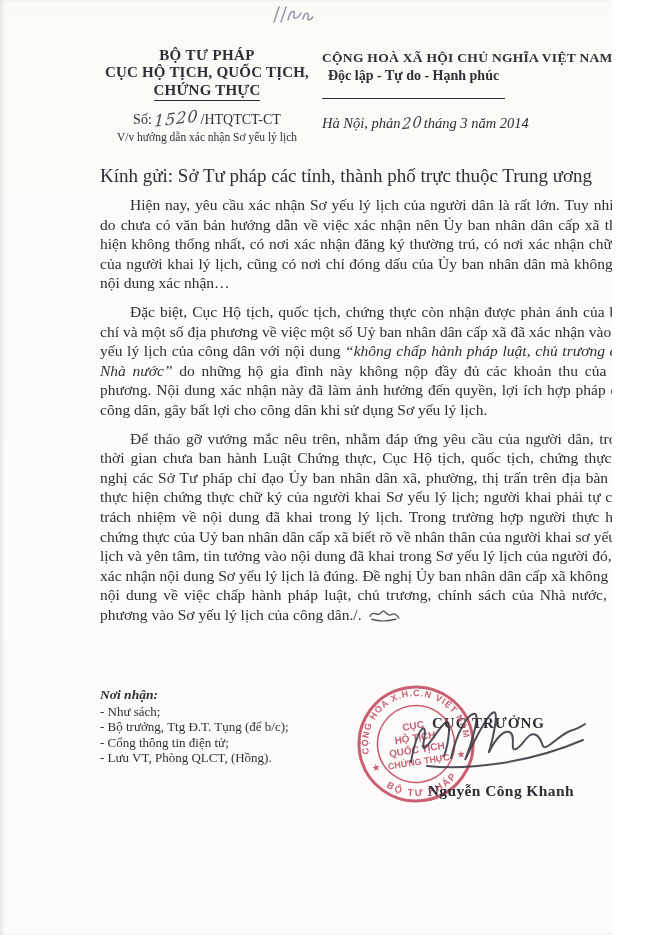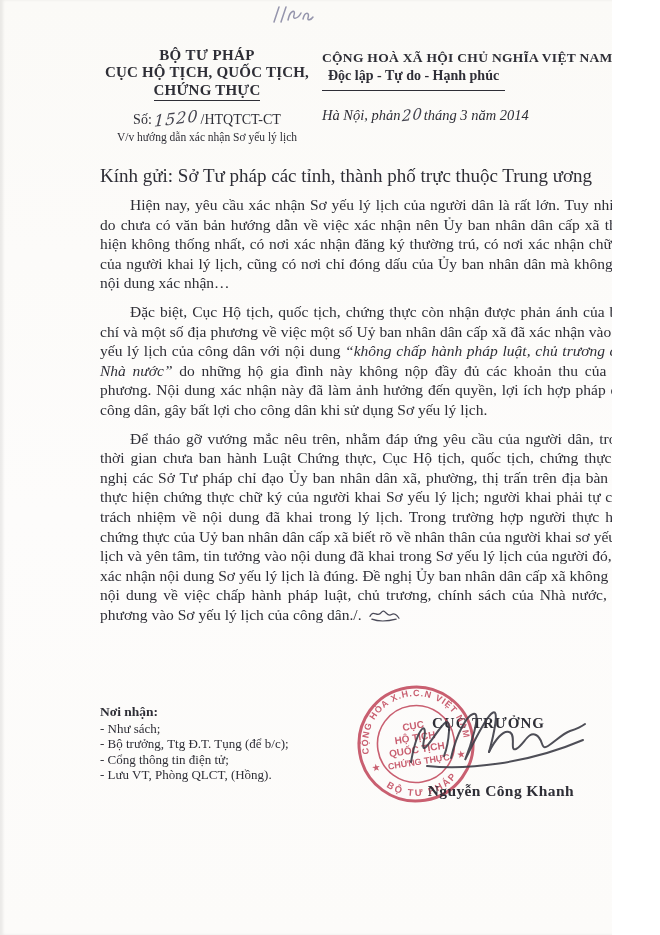--- a/index.html
+++ b/index.html
@@ -22,33 +22,33 @@
     display:inline-block; font-style:italic; color:#44444f;
     font-family:"DejaVu Serif", serif; transform:rotate(-7deg) skewX(-10deg);
     letter-spacing:1px;
   }
   .hw-number { font-size:16px; margin:0 2px; }
   .hw-day { font-size:15px; margin:0 1px; }
 
   .header-right { position:absolute; left:322px; top:50px; width:306px; text-align:left; }
   .country { font-size:13.5px; font-weight:bold; letter-spacing:0.3px; }
   .motto { display:inline-block; font-size:14px; font-weight:bold; margin-top:2px;
-           border-bottom:1.5px solid #2e2e36; padding:0 6px 6px; }
+           border-bottom:1.5px solid #2e2e36; padding:0 6px 14px; }
   .date-line { margin-top:15px; font-style:italic; font-size:14.5px; }
 
   .salutation { position:absolute; left:100px; top:165px; width:532px; text-align:left; font-size:19px; }
 
   .body-text { position:absolute; left:100px; top:195px; width:532px;
                text-align:justify; font-size:15.5px; line-height:19.6px; }
   .body-text p { margin:0 0 9px 0; text-indent:30px; }
   .quote-italic { font-style:italic; }
   .initials-scribble { display:inline-block; width:36px; height:15px; vertical-align:-2px; margin-left:4px; }
 
   .recipients { position:absolute; left:100px; top:687px; font-size:13px; line-height:15.5px; }
-  .recipients-label { font-weight:bold; font-size:13.5px; margin-bottom:1px;margin-top:17px; }
+  .recipients-label { font-weight:bold; font-style:italic; font-size:13.5px; margin-bottom:1px; }
 
   .sign-title { position:absolute; left:406px; top:682px; width:165px; text-align:center;
                 font-weight:bold; font-size:15px; letter-spacing:1px;margin-top:33px; }
   .stamp { position:absolute; left:354px; top:682px; width:124px; height:124px; opacity:0.88; }
   .signature-svg { position:absolute; left:397px; top:694px; width:192px; height:86px; }
   .sign-name { position:absolute; left:392px; top:782px; width:182px; text-align:right;
                font-weight:bold; font-size:15.5px; letter-spacing:0.4px; }
 </style>
 </head>
 <body>

